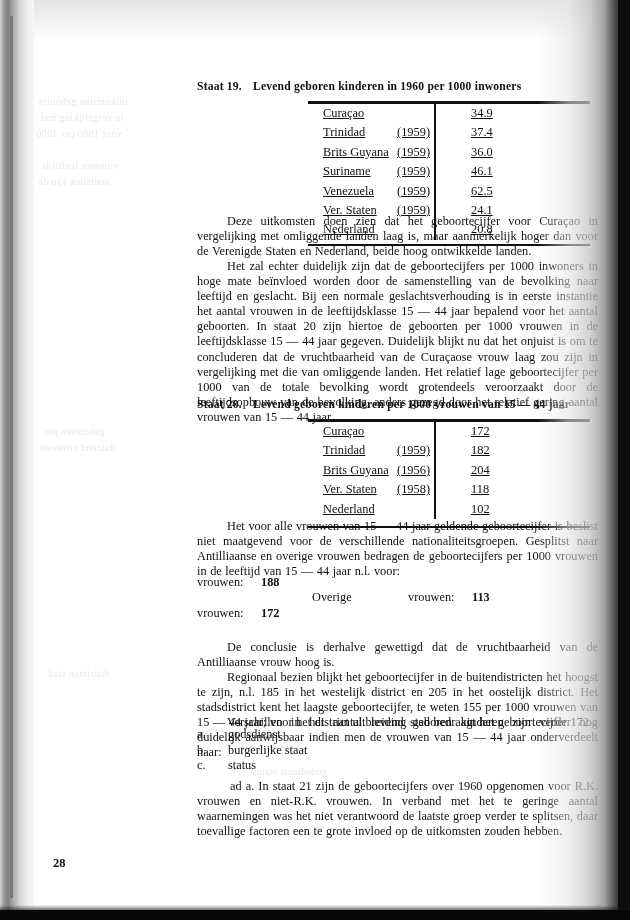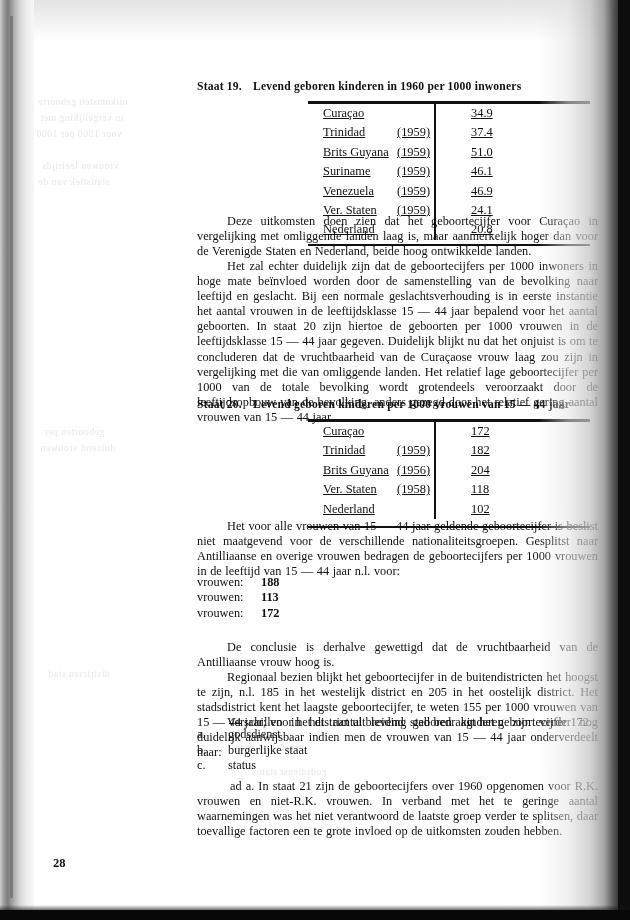--- a/index.html
+++ b/index.html
@@ -214,31 +214,31 @@
           <span class="dval">34.9</span>
         </div>
         <div class="drow">
           <span class="dname">Trinidad</span>
           <span class="dyear">(1959)</span>
           <span class="dval">37.4</span>
         </div>
         <div class="drow">
           <span class="dname">Brits Guyana</span>
           <span class="dyear">(1959)</span>
-          <span class="dval">51.0</span>
+          <span class="dval">36.0</span>
         </div>
         <div class="drow">
           <span class="dname">Suriname</span>
           <span class="dyear">(1959)</span>
           <span class="dval">46.1</span>
         </div>
         <div class="drow">
           <span class="dname">Venezuela</span>
           <span class="dyear">(1959)</span>
-          <span class="dval">46.9</span>
+          <span class="dval">62.5</span>
         </div>
         <div class="drow">
           <span class="dname">Ver. Staten</span>
           <span class="dyear">(1959)</span>
           <span class="dval">24.1</span>
         </div>
         <div class="drow">
           <span class="dname">Nederland</span>
           <span class="dyear"></span>
           <span class="dval">20.8</span>
@@ -290,20 +290,21 @@
     </div>
 
     <p class="body" style="position:absolute; left:0; top:519px; width:401px;">Het voor alle vrouwen van 15 — 44 jaar geldende geboortecijfer is beslist niet maatgevend voor de verschillende nationaliteitsgroepen. Gesplitst naar Antilliaanse en overige vrouwen bedragen de geboortecijfers per 1000 vrouwen in de leeftijd van 15 — 44 jaar n.l. voor:</p>
 
     <ul class="inline-list" style="position:absolute; left:0; top:575px; width:401px;">
       <li>
         <span class="il-b">vrouwen:</span>
         <span class="il-c">188</span>
       </li>
       <li>
+        <span class="il-a">Overige</span>
         <span class="il-b">vrouwen:</span>
         <span class="il-c">113</span>
       </li>
       <li>
         <span class="il-b">vrouwen:</span>
         <span class="il-c">172</span>
       </li>
     </ul>
 
     <p class="body" style="position:absolute; left:0; top:640px; width:401px;">De conclusie is derhalve gewettigd dat de vruchtbaarheid van de Antilliaanse vrouw hoog is.</p>

